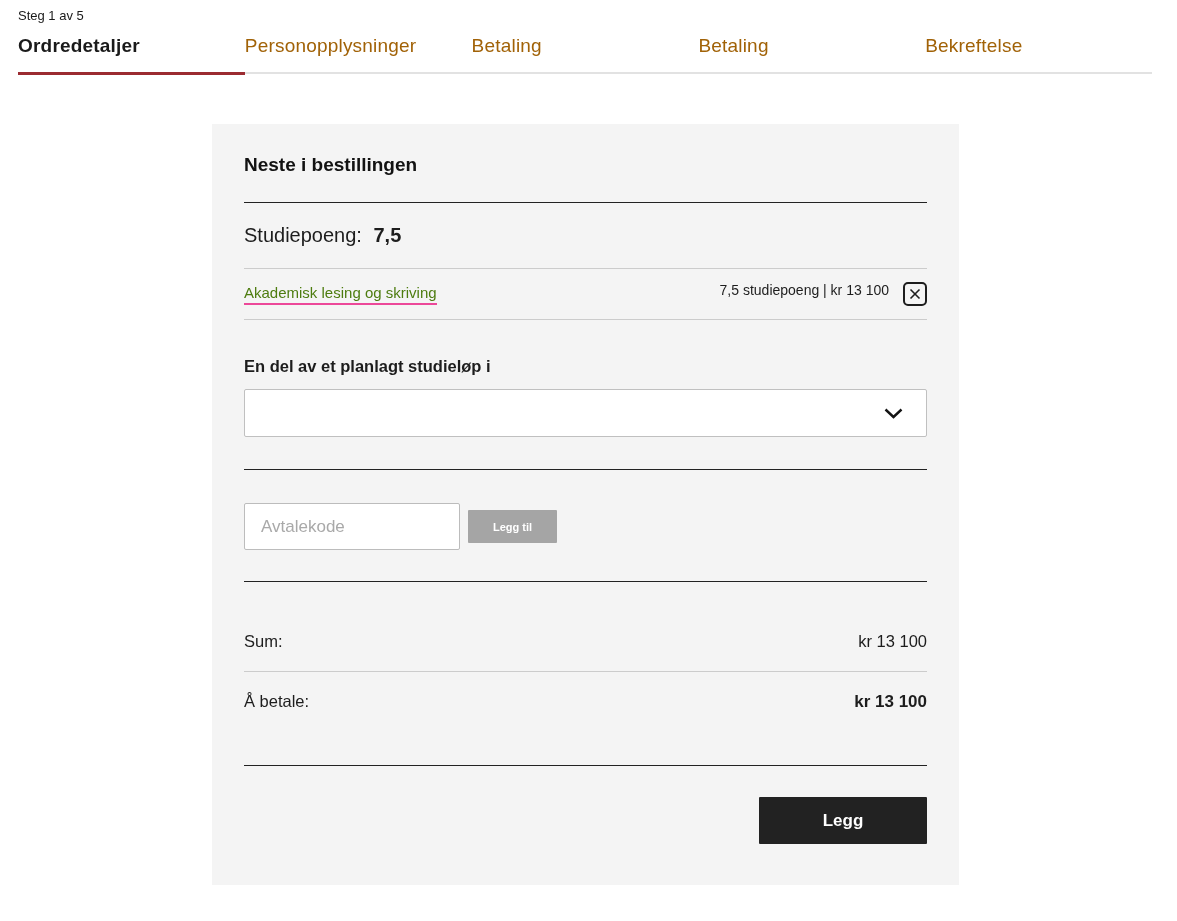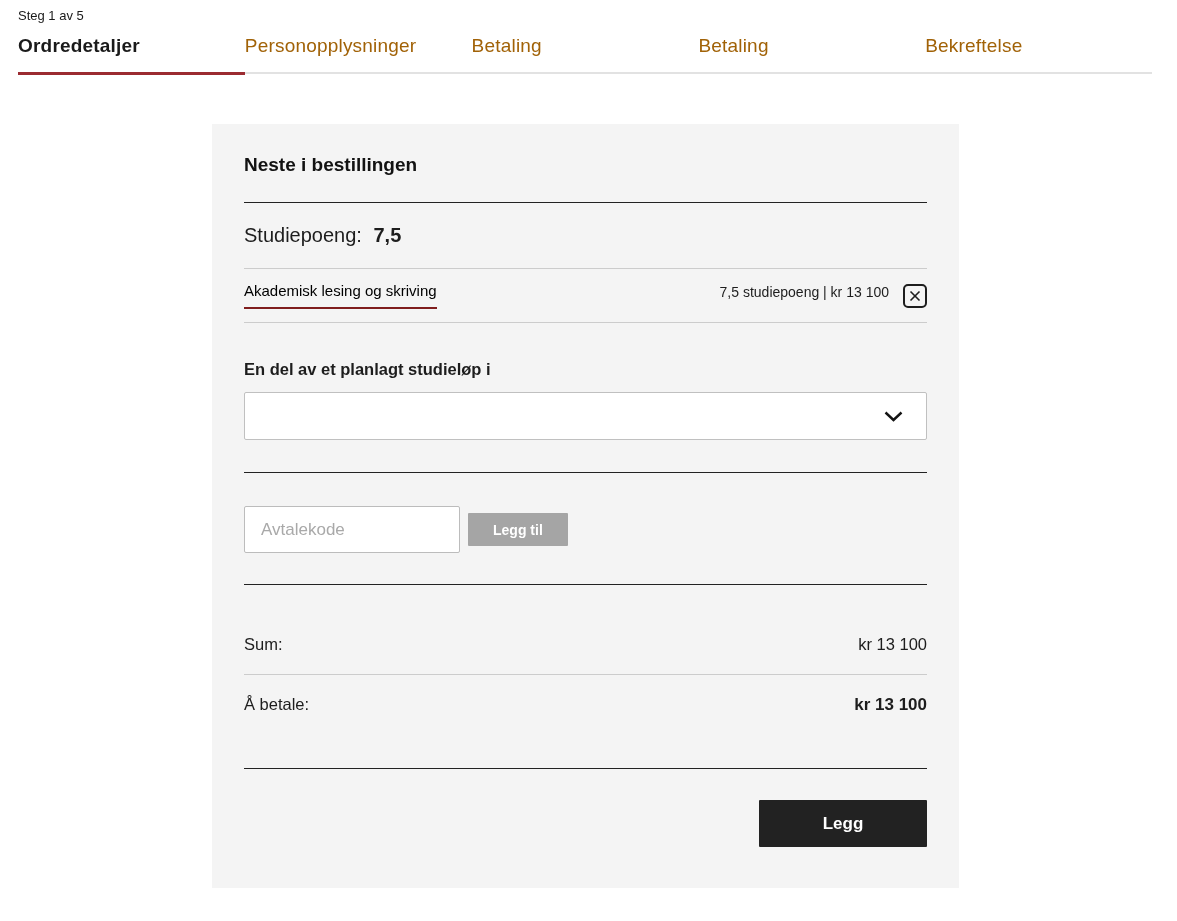--- a/index.html
+++ b/index.html
@@ -47,22 +47,22 @@
   hr.light { border-top: 1px solid #cccccc; }
 
   .credits-row { padding: 21px 0; font-size: 20px; }
   .credits-row .credits-value { font-weight: bold; margin-left: 6px; }
 
   .course-row {
     display: flex; align-items: center; justify-content: space-between;
     padding: 13px 0;
   }
   .course-link {
-    font-size: 15px; color: #000000; text-decoration: none;
-    border-bottom: 2px solid #7f1d1d; padding-bottom: 8px;
+    font-size: 15px; color: #4d7c0f; text-decoration: none;
+    border-bottom: 2px solid #ec4899; padding-bottom: 2px;
     cursor: pointer;
   }
   .course-meta { display: flex; align-items: flex-start; gap: 14px; }
   .course-details { font-size: 14px; color: #1d1d1d; }
   .remove-btn {
     width: 24px; height: 24px;
     border: 2px solid #1d1d1d; border-radius: 5px;
     background: transparent;
     display: flex; align-items: center; justify-content: center;
     cursor: pointer; padding: 0;
@@ -85,21 +85,21 @@
     width: 216px; height: 47px;
     border: 1px solid #bcbcbc; border-radius: 2px;
     background: #ffffff; padding: 0 16px;
     font-size: 17px; color: #1d1d1d;
     font-family: "Liberation Sans", sans-serif;
   }
   .code-input::placeholder { color: #a9a9a9; }
   .add-btn {
     height: 33px; padding: 0 25px;
     background: #a5a5a5; border: none; border-radius: 1px;
-    color: #ffffff; font-weight: bold; font-size: 14px;
+    color: #ffffff; font-weight: bold; font-size: 11px;
     font-family: "Liberation Sans", sans-serif;
     cursor: pointer;
   }
   .divider-after-code { margin-top: 31px; }
 
   .sum-row {
     display: flex; justify-content: space-between; align-items: baseline;
     padding: 50px 0 20px 0; font-size: 16.5px;
   }
   .due-row {

